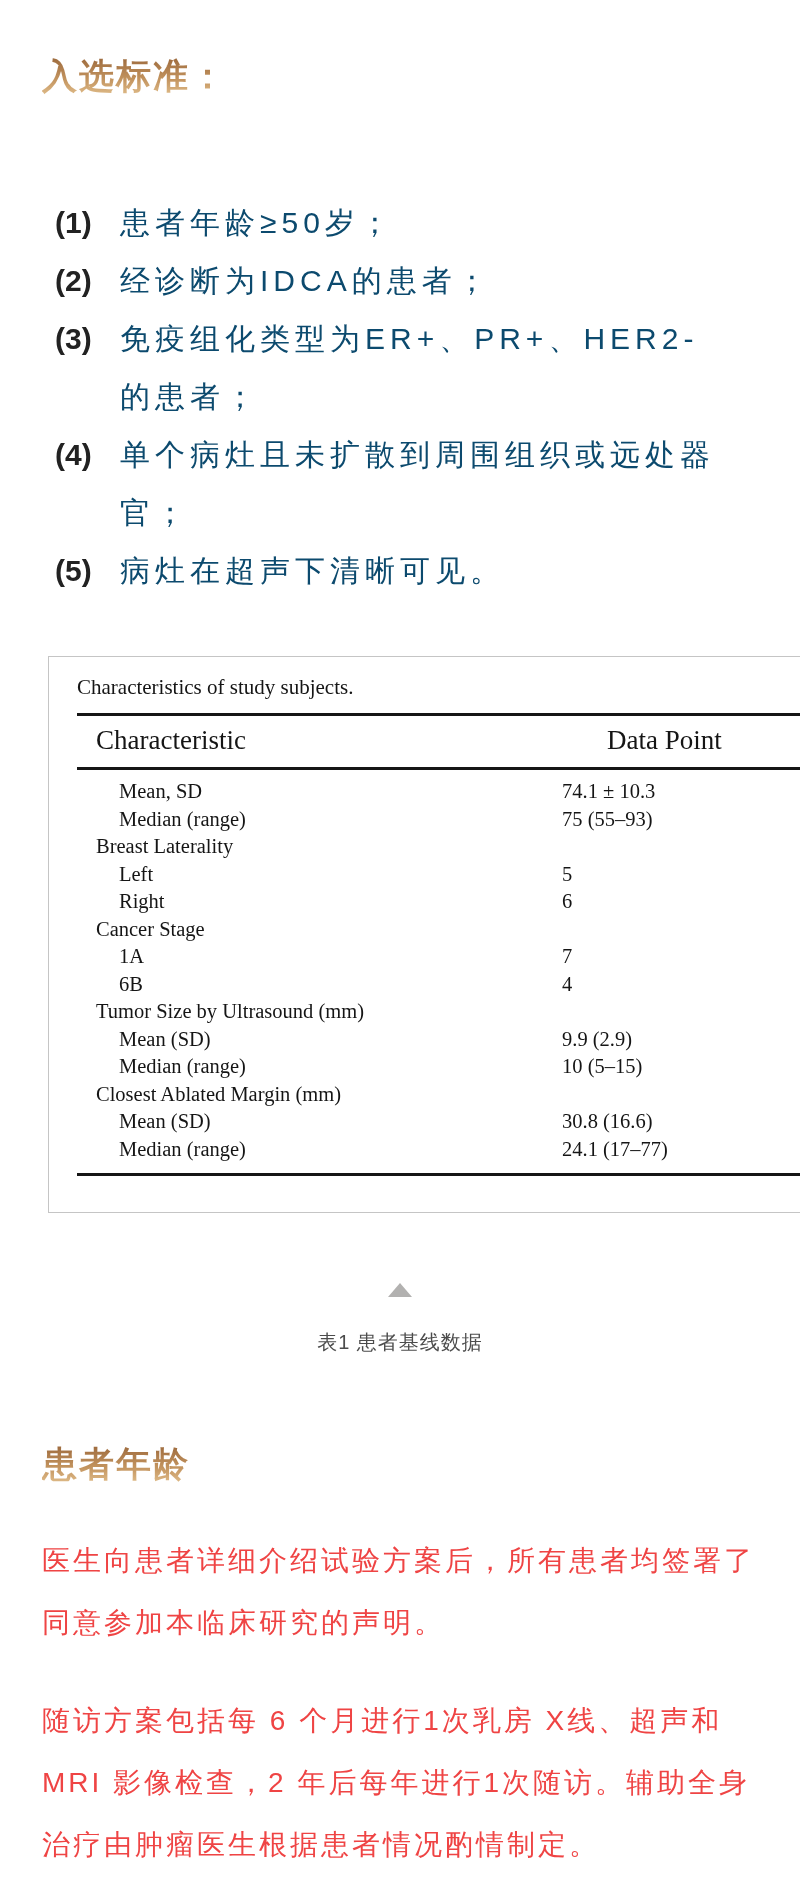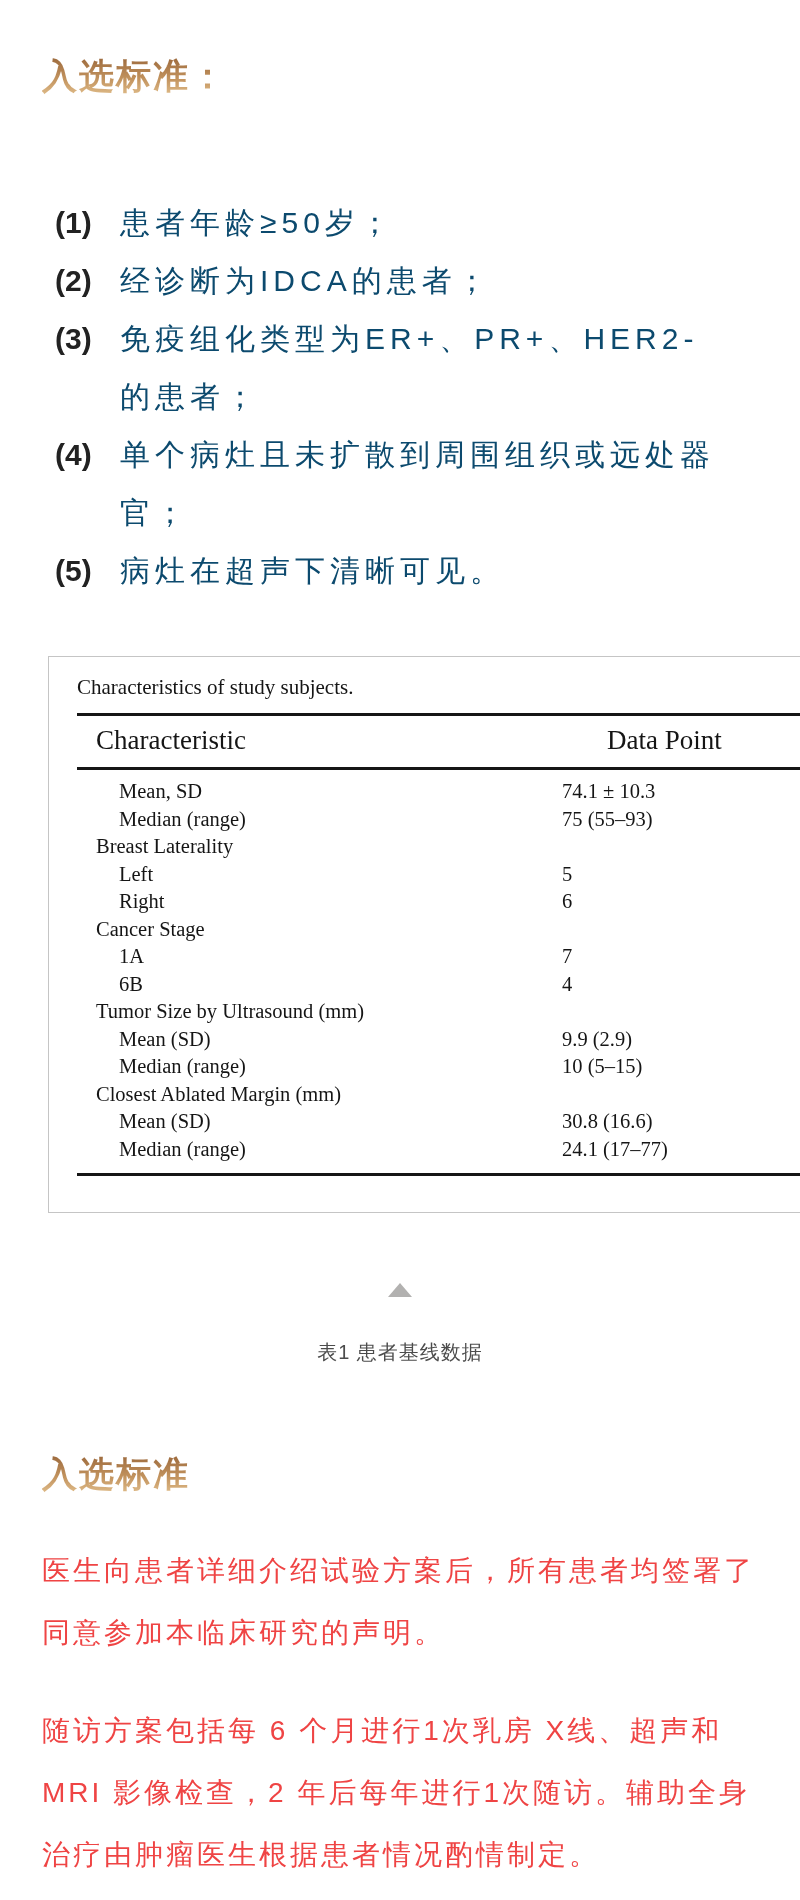--- a/index.html
+++ b/index.html
@@ -47,21 +47,21 @@
   .t-row .label{padding-left:19px;}
   .t-row.indent .label{padding-left:42px;}
   .t-row .value{white-space:nowrap;}
   
   .sep-triangle{
     width:0;height:0;margin:70px auto 0 auto;
     border-left:12px solid transparent;border-right:12px solid transparent;
     border-bottom:14px solid #b2b1b0;
   }
   .t-caption{
-    text-align:center;margin-top:42px;font-size:20px;letter-spacing:1px;
+    text-align:center;margin-top:32px;font-size:20px;letter-spacing:1px;
     color:#4c4c4c;
   }
   .hw2{margin-top:86px;}
   .body-p{
     width:720px;margin:42px 0 0 42px;font-size:28px;line-height:62px;
     letter-spacing:3px;color:#ef4444;
   }
   .body-p + .body-p{margin-top:36px;}
 </style>
 </head>
@@ -167,19 +167,19 @@
           <div class="value">24.1 (17–77)</div>
         </div>
       </div>
     <div class="rule"></div>
   </div>
 
   <div class="sep-triangle"></div>
   <div class="t-caption">表1 患者基线数据</div>
 
   <div class="heading-wrap hw2">
-    <h2 class="h-gold">入选标准</h2>
+    <h2 class="h-gold">患者年龄</h2>
   </div>
 
   <p class="body-p">医生向患者详细介绍试验方案后，所有患者均签署了同意参加本临床研究的声明。</p>
   <p class="body-p">随访方案包括每 6 个月进行1次乳房 X线、超声和 MRI 影像检查，2 年后每年进行1次随访。辅助全身治疗由肿瘤医生根据患者情况酌情制定。</p>
 
 </div>
 
 </body></html>

